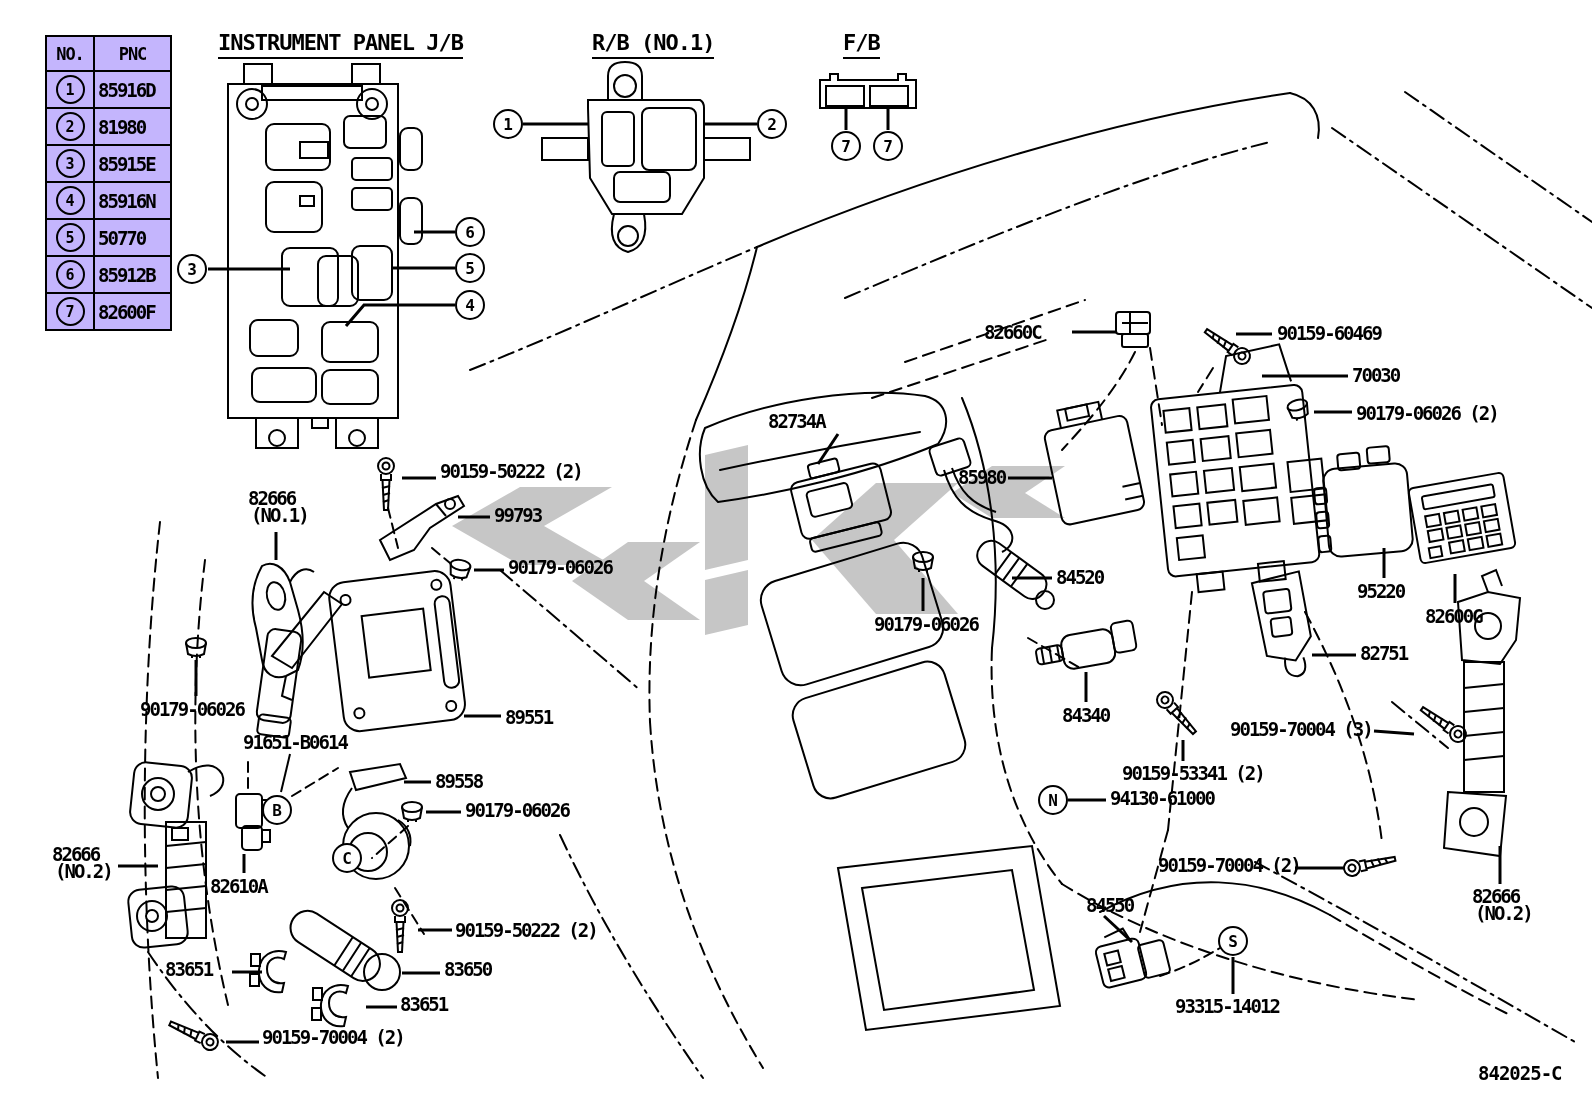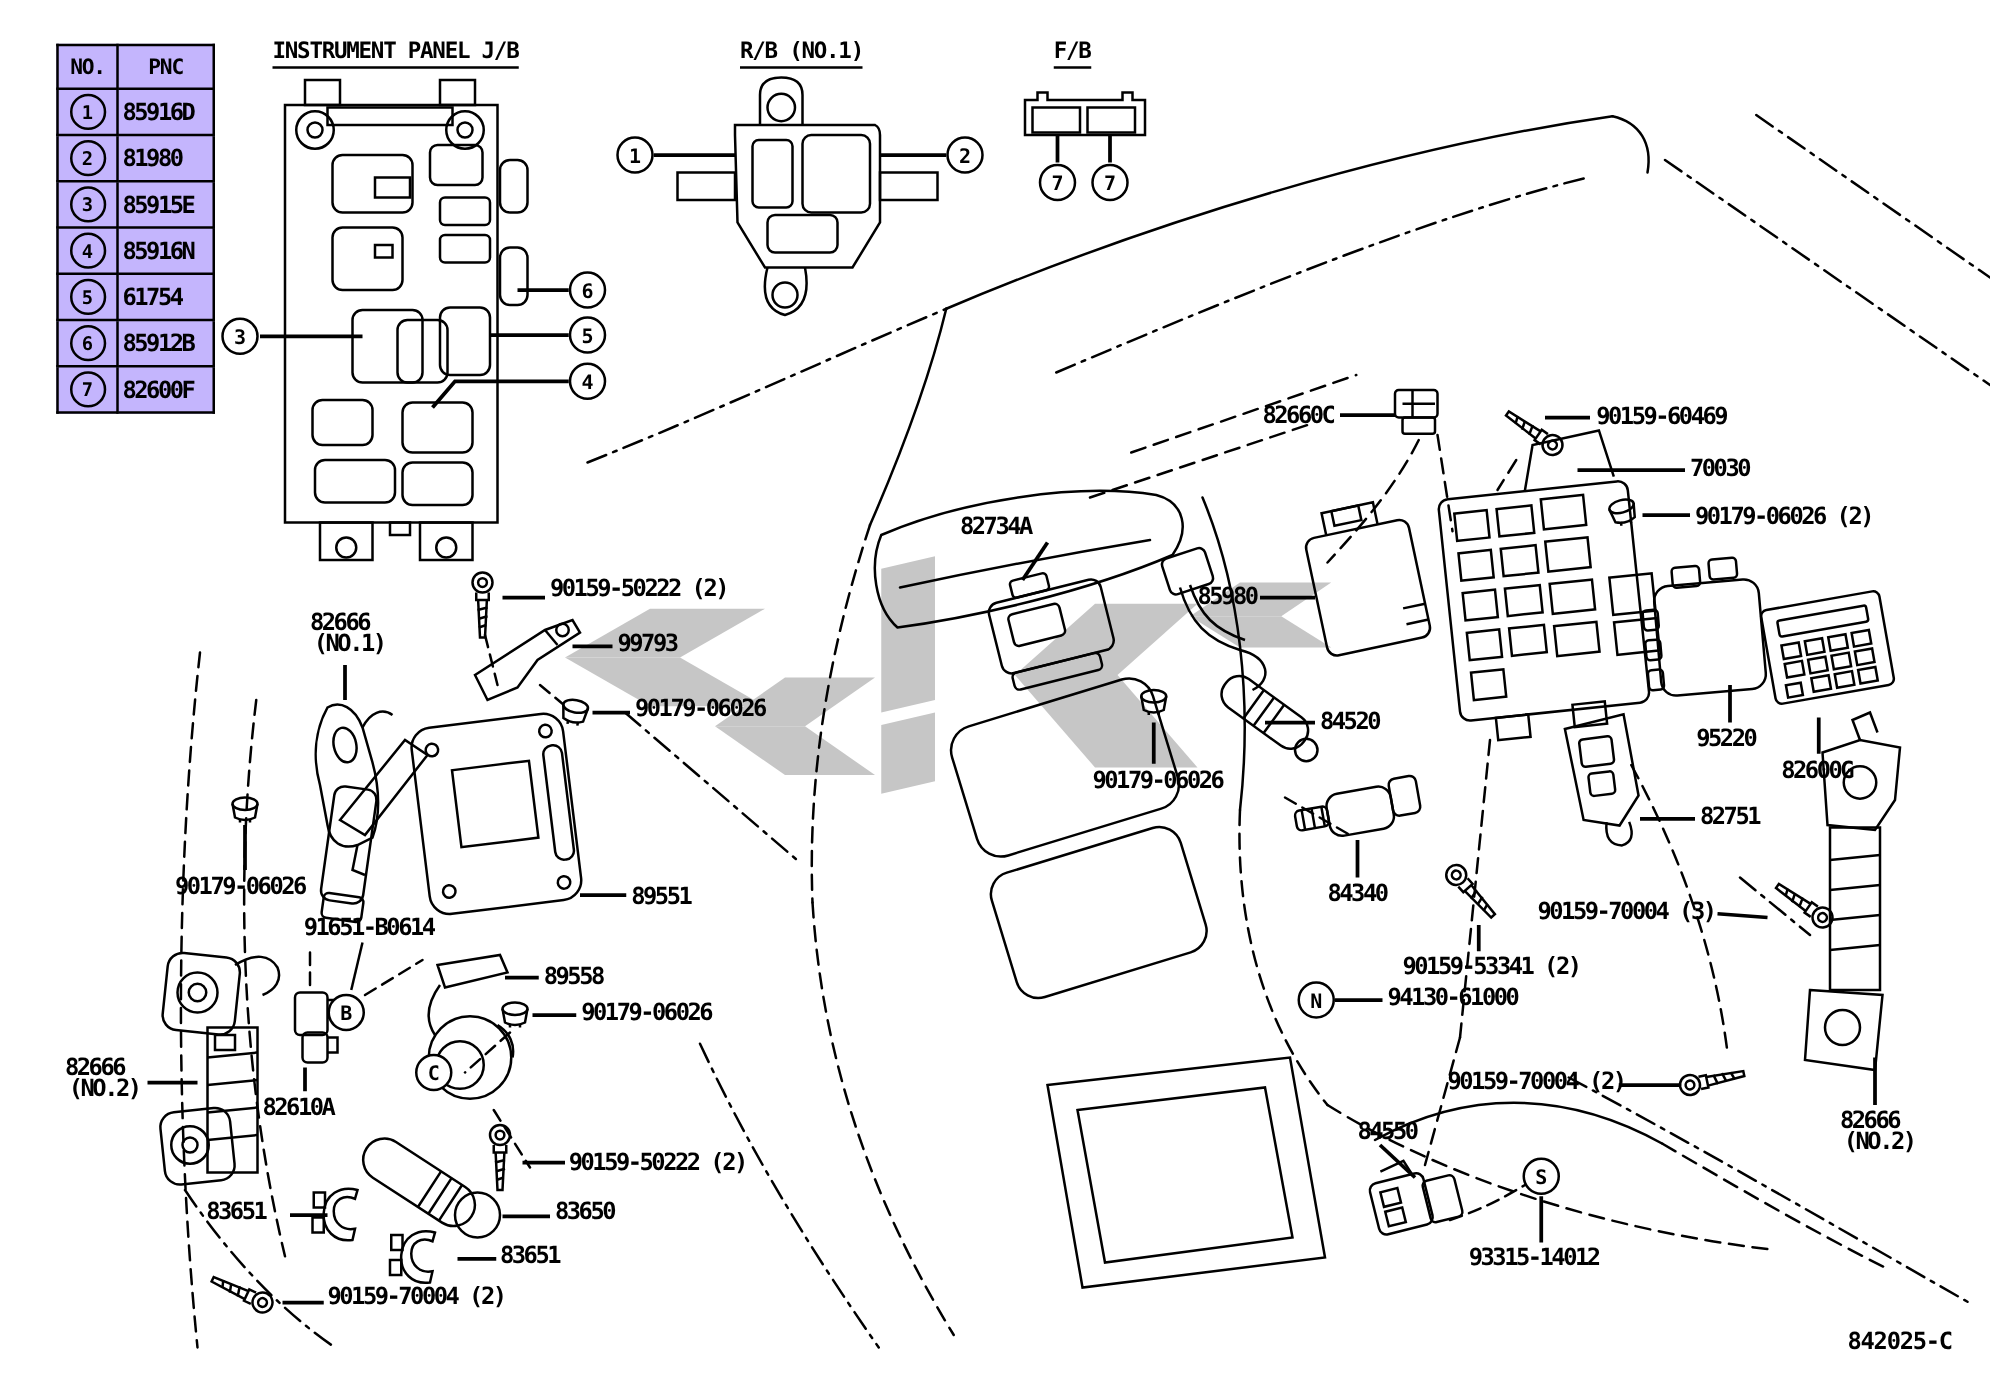--- a/index.html
+++ b/index.html
@@ -13,21 +13,21 @@
     position:absolute;font-weight:bold;font-size:19px;line-height:1;
     letter-spacing:-2px;white-space:nowrap;
   }
   .lbl2{
     position:absolute;font-weight:bold;font-size:19px;line-height:17px;
     letter-spacing:-2px;white-space:nowrap;
   }
   .lbl2 span{display:block;}
   .lbl2 span:last-child{padding-left:3px;text-align:center;}
   .title{
-    position:absolute;font-weight:bold;font-size:18px;letter-spacing:-1px;
+    position:absolute;font-weight:bold;font-size:22px;letter-spacing:-1px;
     border-bottom:2px solid #000;padding-bottom:2px;white-space:nowrap;
   }
   .callout{
     position:absolute;width:30px;height:30px;border:2.5px solid #000;border-radius:50%;
     background:#fff;box-sizing:border-box;display:flex;align-items:center;justify-content:center;
     font-weight:bold;font-size:16px;letter-spacing:0;
   }
   table.pnc-table{
     position:absolute;left:45px;top:35px;border-collapse:collapse;background:#c4b5fd;
   }
@@ -432,21 +432,21 @@
       <tr>
           <td class="no-cell"><span class="cnum">3</span></td>
           <td class="pnc-cell">85915E</td>
         </tr>
       <tr>
           <td class="no-cell"><span class="cnum">4</span></td>
           <td class="pnc-cell">85916N</td>
         </tr>
       <tr>
           <td class="no-cell"><span class="cnum">5</span></td>
-          <td class="pnc-cell">61754</td>
+          <td class="pnc-cell">50770</td>
         </tr>
       <tr>
           <td class="no-cell"><span class="cnum">6</span></td>
           <td class="pnc-cell">85912B</td>
         </tr>
       <tr>
           <td class="no-cell"><span class="cnum">7</span></td>
           <td class="pnc-cell">82600F</td>
         </tr>
     </tbody>
@@ -462,21 +462,21 @@
   <div class="callout" style="left:873px;top:131px">7</div>
   <div class="callout" style="left:177px;top:254px">3</div>
   <div class="callout" style="left:455px;top:217px">6</div>
   <div class="callout" style="left:455px;top:253px">5</div>
   <div class="callout" style="left:455px;top:290px">4</div>
   <div class="callout" style="left:262px;top:795px">B</div>
   <div class="callout" style="left:332px;top:843px">C</div>
   <div class="callout" style="left:1038px;top:785px">N</div>
   <div class="callout" style="left:1218px;top:926px">S</div>
 
-  <div class="lbl" style="left:1010px;top:323px">82660C</div>
+  <div class="lbl" style="left:984px;top:323px">82660C</div>
   <div class="lbl" style="left:1277px;top:324px">90159-60469</div>
   <div class="lbl" style="left:1352px;top:366px">70030</div>
   <div class="lbl" style="left:1356px;top:404px">90179-06026 (2)</div>
   <div class="lbl" style="left:768px;top:412px">82734A</div>
   <div class="lbl" style="left:958px;top:468px">85980</div>
   <div class="lbl" style="left:440px;top:462px">90159-50222 (2)</div>
   <div class="lbl" style="left:494px;top:506px">99793</div>
   <div class="lbl" style="left:508px;top:558px">90179-06026</div>
   <div class="lbl" style="left:1056px;top:568px">84520</div>
   <div class="lbl" style="left:1357px;top:582px">95220</div>

